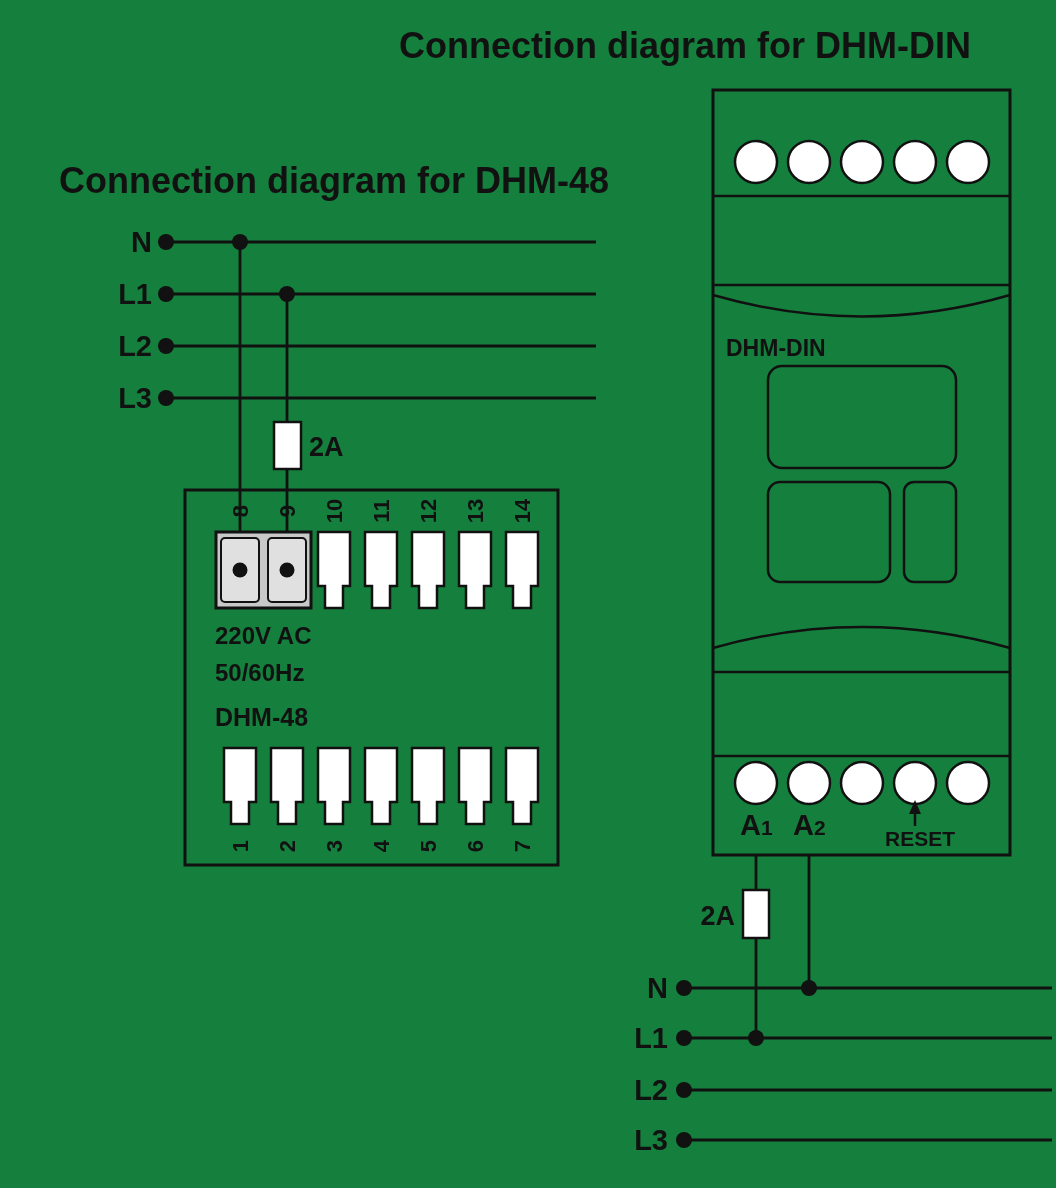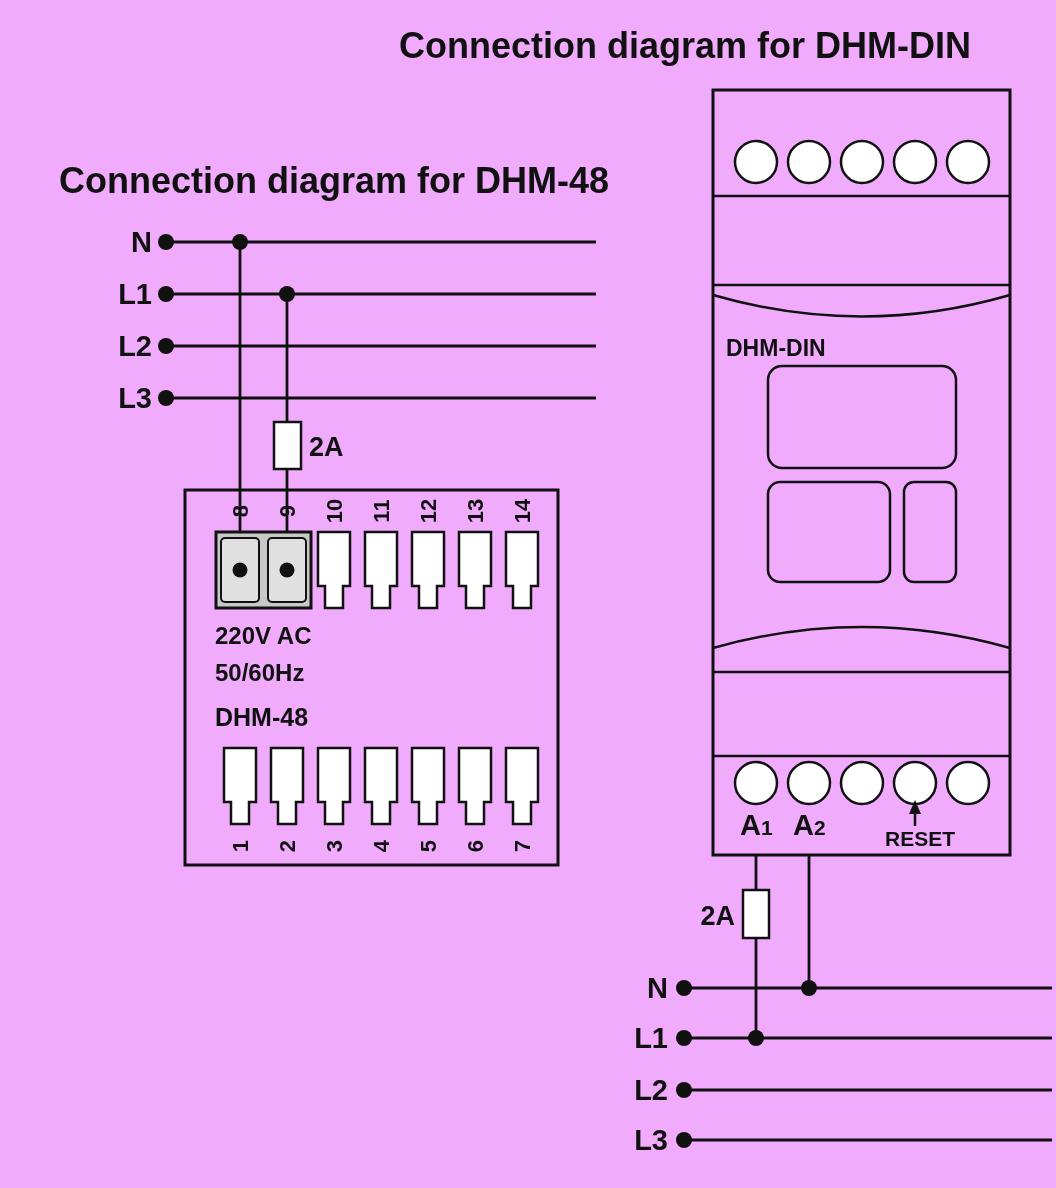--- a/index.html
+++ b/index.html
@@ -4,21 +4,21 @@
 <style>
   html, body {
     margin: 0;
     padding: 0;
     background: #ffffff;
   }
   .stage {
     position: relative;
     width: 1056px;
     height: 1188px;
-    background: #f0abfc;
+    background: #15803d;
     overflow: hidden;
   }
   svg { display: block; }
   text {
     font-family: "Liberation Sans", "DejaVu Sans", sans-serif;
     font-weight: bold;
     fill: #111111;
   }
   .wire   { stroke: #111111; stroke-width: 2.8; fill: none; }
   .outline{ stroke: #111111; stroke-width: 3;   fill: none; }

